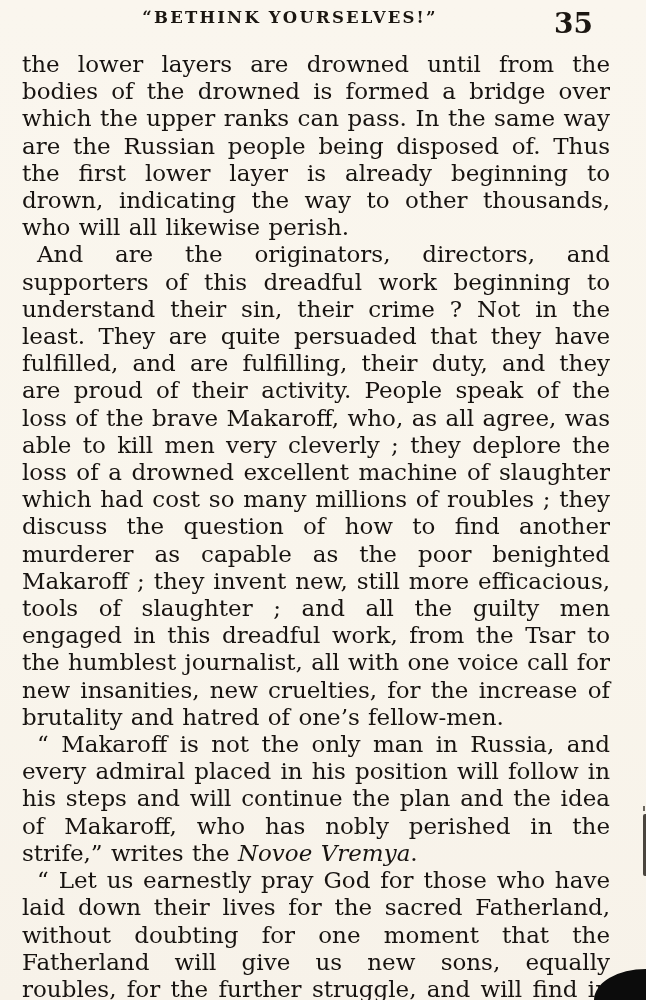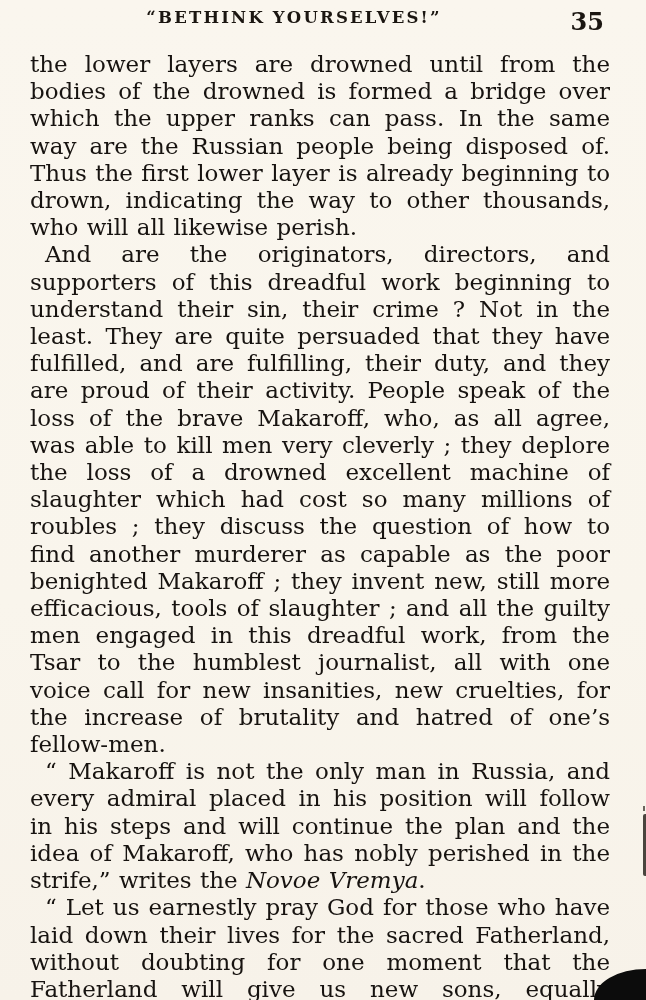--- a/index.html
+++ b/index.html
@@ -10,45 +10,45 @@
     position: relative;
     overflow: hidden;
     background: linear-gradient(180deg, #faf6ee 0%, #f9f5ec 60%, #f7f2e9 100%);
     font-family: "DejaVu Serif", "Liberation Serif", serif;
     color: #171310;
   }
   .page {
     position: relative;
     width: 100%;
     height: 100%;
-    padding: 7px 36px 0 30px;
+    padding: 7px 36px 0 22px;
   }
   .running-head {
     position: relative;
     height: 26px;
     margin-bottom: 18px;
   }
   .running-title {
     position: absolute;
     left: 0;
     right: 52px;
     top: 1px;
     text-align: center;
     font-weight: 700;
     font-size: 16.5px;
     letter-spacing: 2.2px;
     white-space: nowrap;
     color: #1b1611;
   }
   .page-number {
     position: absolute;
-    right: 6px;
+    right: 17px;
     top: 0;
     font-weight: 700;
-    font-size: 24px;
+    font-size: 28px;
     color: #1b1611;
   }
   .body-text {
     font-size: 23px;
     line-height: 27.2px;
     text-align: justify;
     word-spacing: 1px;
   }
   .para { margin: 0; }
   .para.indent { text-indent: 15px; }

